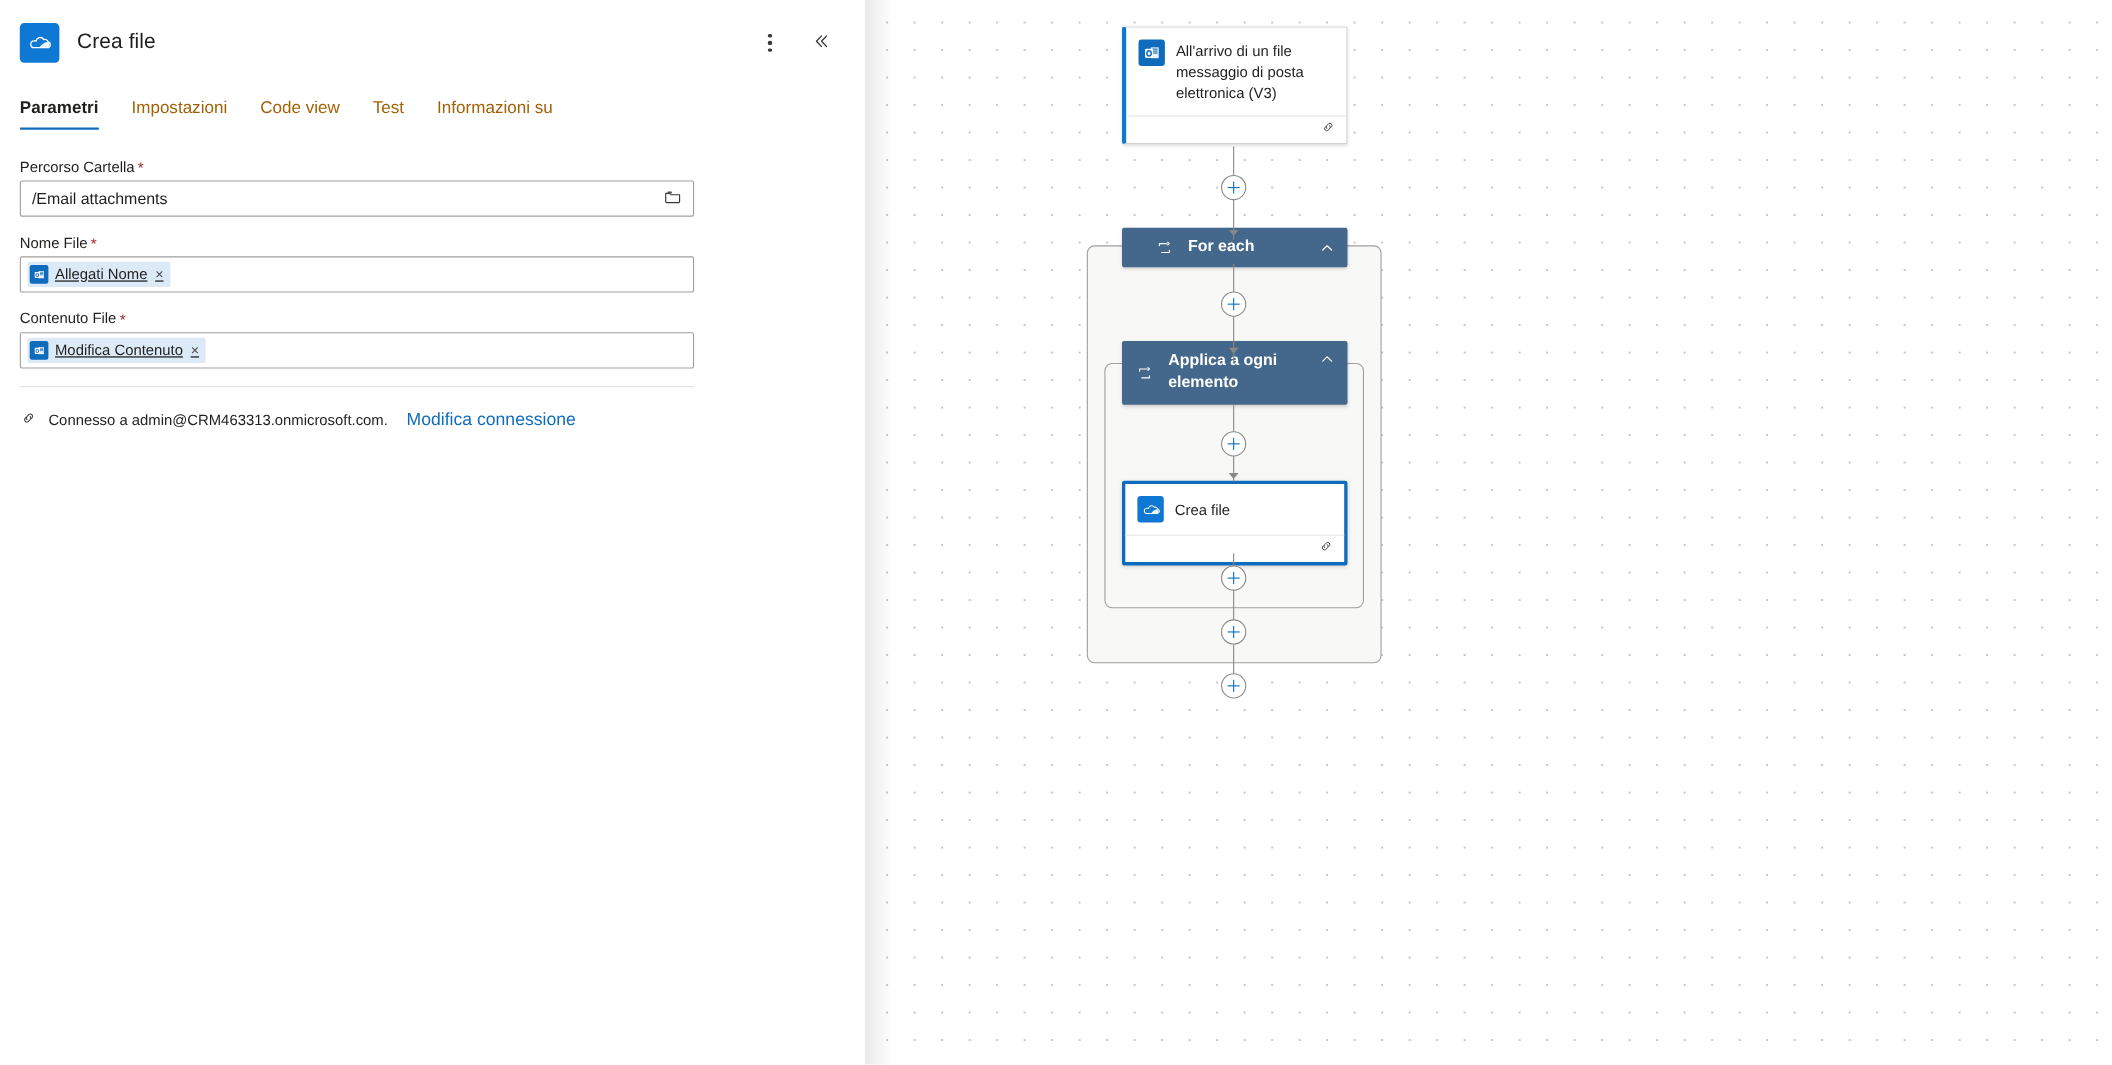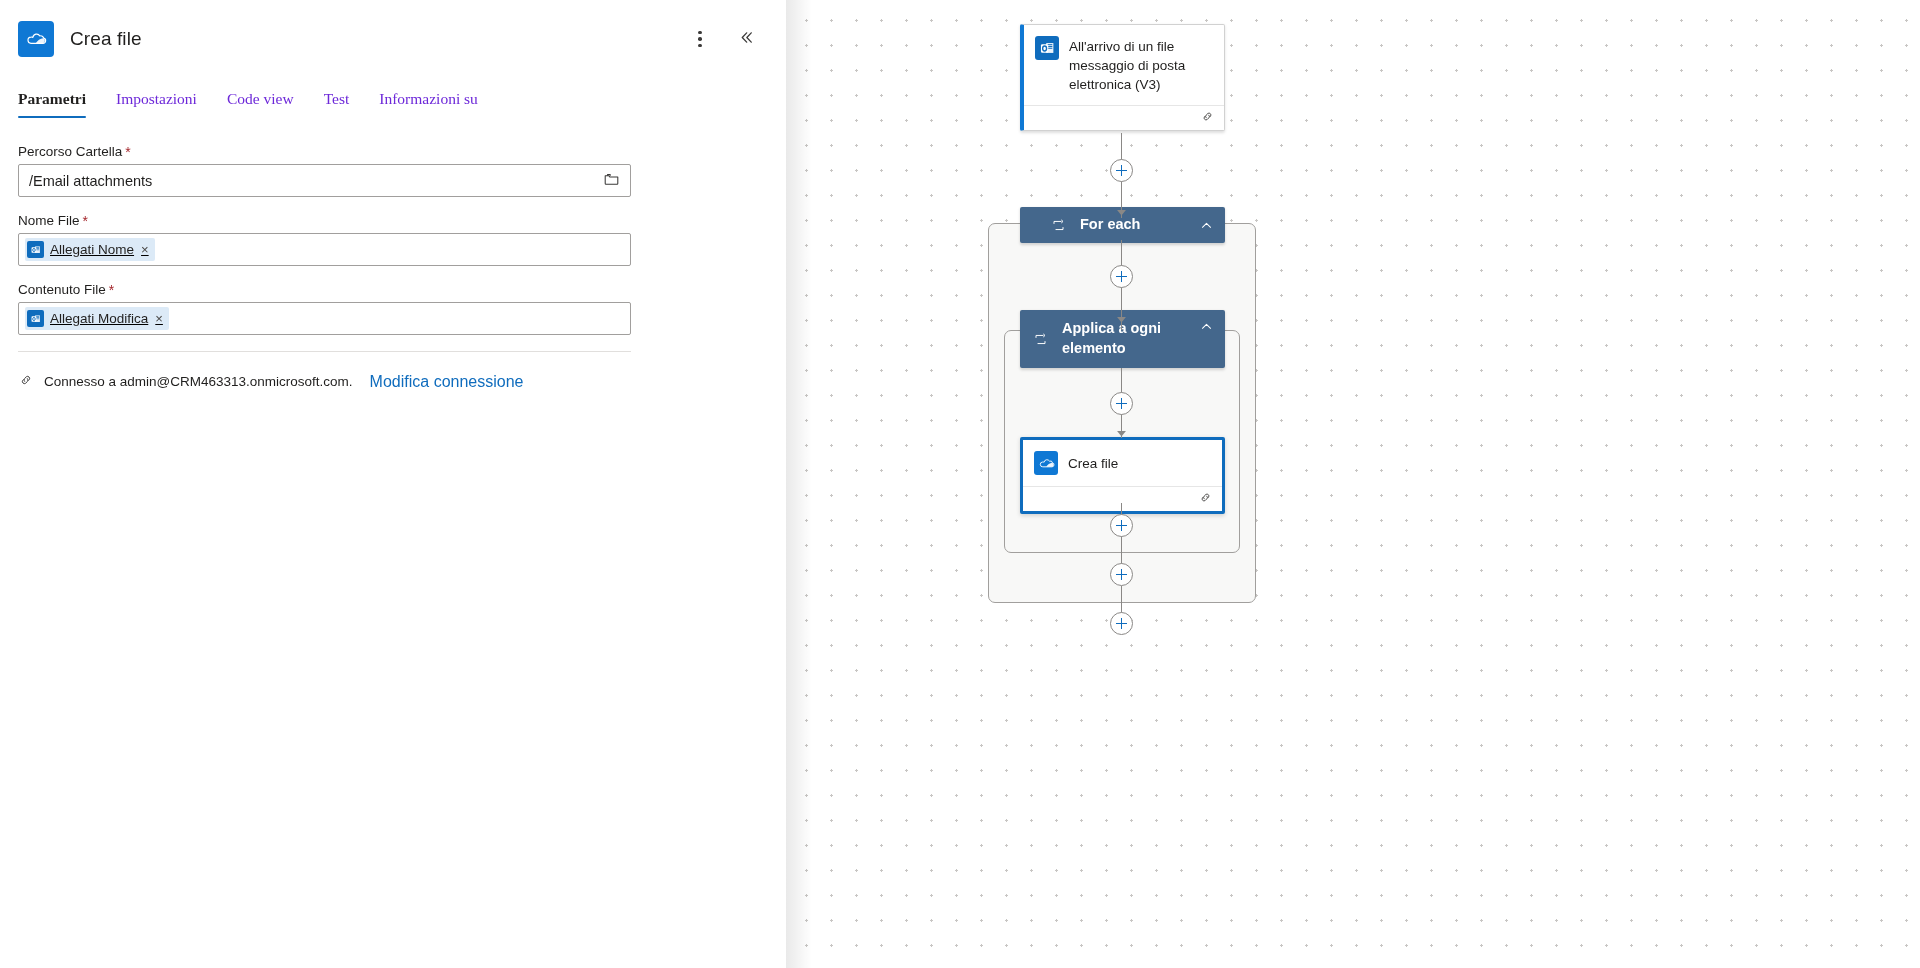--- a/index.html
+++ b/index.html
@@ -43,24 +43,24 @@
     width: 32px; height: 32px; border: none; background: transparent;
     display: flex; align-items: center; justify-content: center;
     cursor: pointer; color: #3b3a39; border-radius: 3px;
   }
   .kebab { display: flex; flex-direction: column; gap: 3px; align-items: center; }
   .kebab i { width: 3.5px; height: 3.5px; border-radius: 50%; background: #3b3a39; display: block; }
 
   
   .tabs {
     display: flex; align-items: flex-end; gap: 0;
-    padding: 22px 0 0 18px; height: 56px; font-family: Liberation Serif, serif;
+    padding: 22px 0 0 18px; height: 56px;
   }
   .tab {
-    position: relative; font-size: 15.5px; color: #6d28d9;
+    position: relative; font-size: 15.5px; color: #a16207;
     padding: 0 14px 10px 0; margin-right: 16px; cursor: pointer;
     background: none; border: none; font-family: inherit;
     white-space: nowrap;
   }
   .tab.active { color: #201f1e; font-weight: bold; }
   .tab.active::after {
     content: ""; position: absolute; left: 0; right: 14px; bottom: 0;
     height: 2.5px; background: #0f6cbd; border-radius: 2px;
   }
 
@@ -274,21 +274,21 @@
             <span class="token-icon">
               <svg width="12" height="12" viewBox="0 0 20 20">
                 <rect x="8.5" y="4" width="8" height="11" fill="#ffffff" opacity=".9"></rect>
                 <rect x="9.6" y="5.2" width="5.8" height="1.1" fill="#0f6cbd"></rect>
                 <rect x="9.6" y="7.2" width="5.8" height="1.1" fill="#0f6cbd"></rect>
                 <rect x="9.6" y="9.2" width="5.8" height="1.1" fill="#0f6cbd"></rect>
                 <rect x="2.6" y="5.4" width="8" height="9.2" rx="1.4" fill="#ffffff"></rect>
                 <ellipse cx="6.6" cy="10" rx="2.1" ry="2.6" fill="none" stroke="#0f6cbd" stroke-width="1.5"></ellipse>
               </svg>
             </span>
-            <span class="token-text">Allegati Modifica</span>
+            <span class="token-text">Modifica Contenuto</span>
             <span class="token-x">×</span>
           </span>
         </div>
       </div>
     </div>
 
     <div class="divider"></div>
 
     <div class="conn-row">
       <span>

